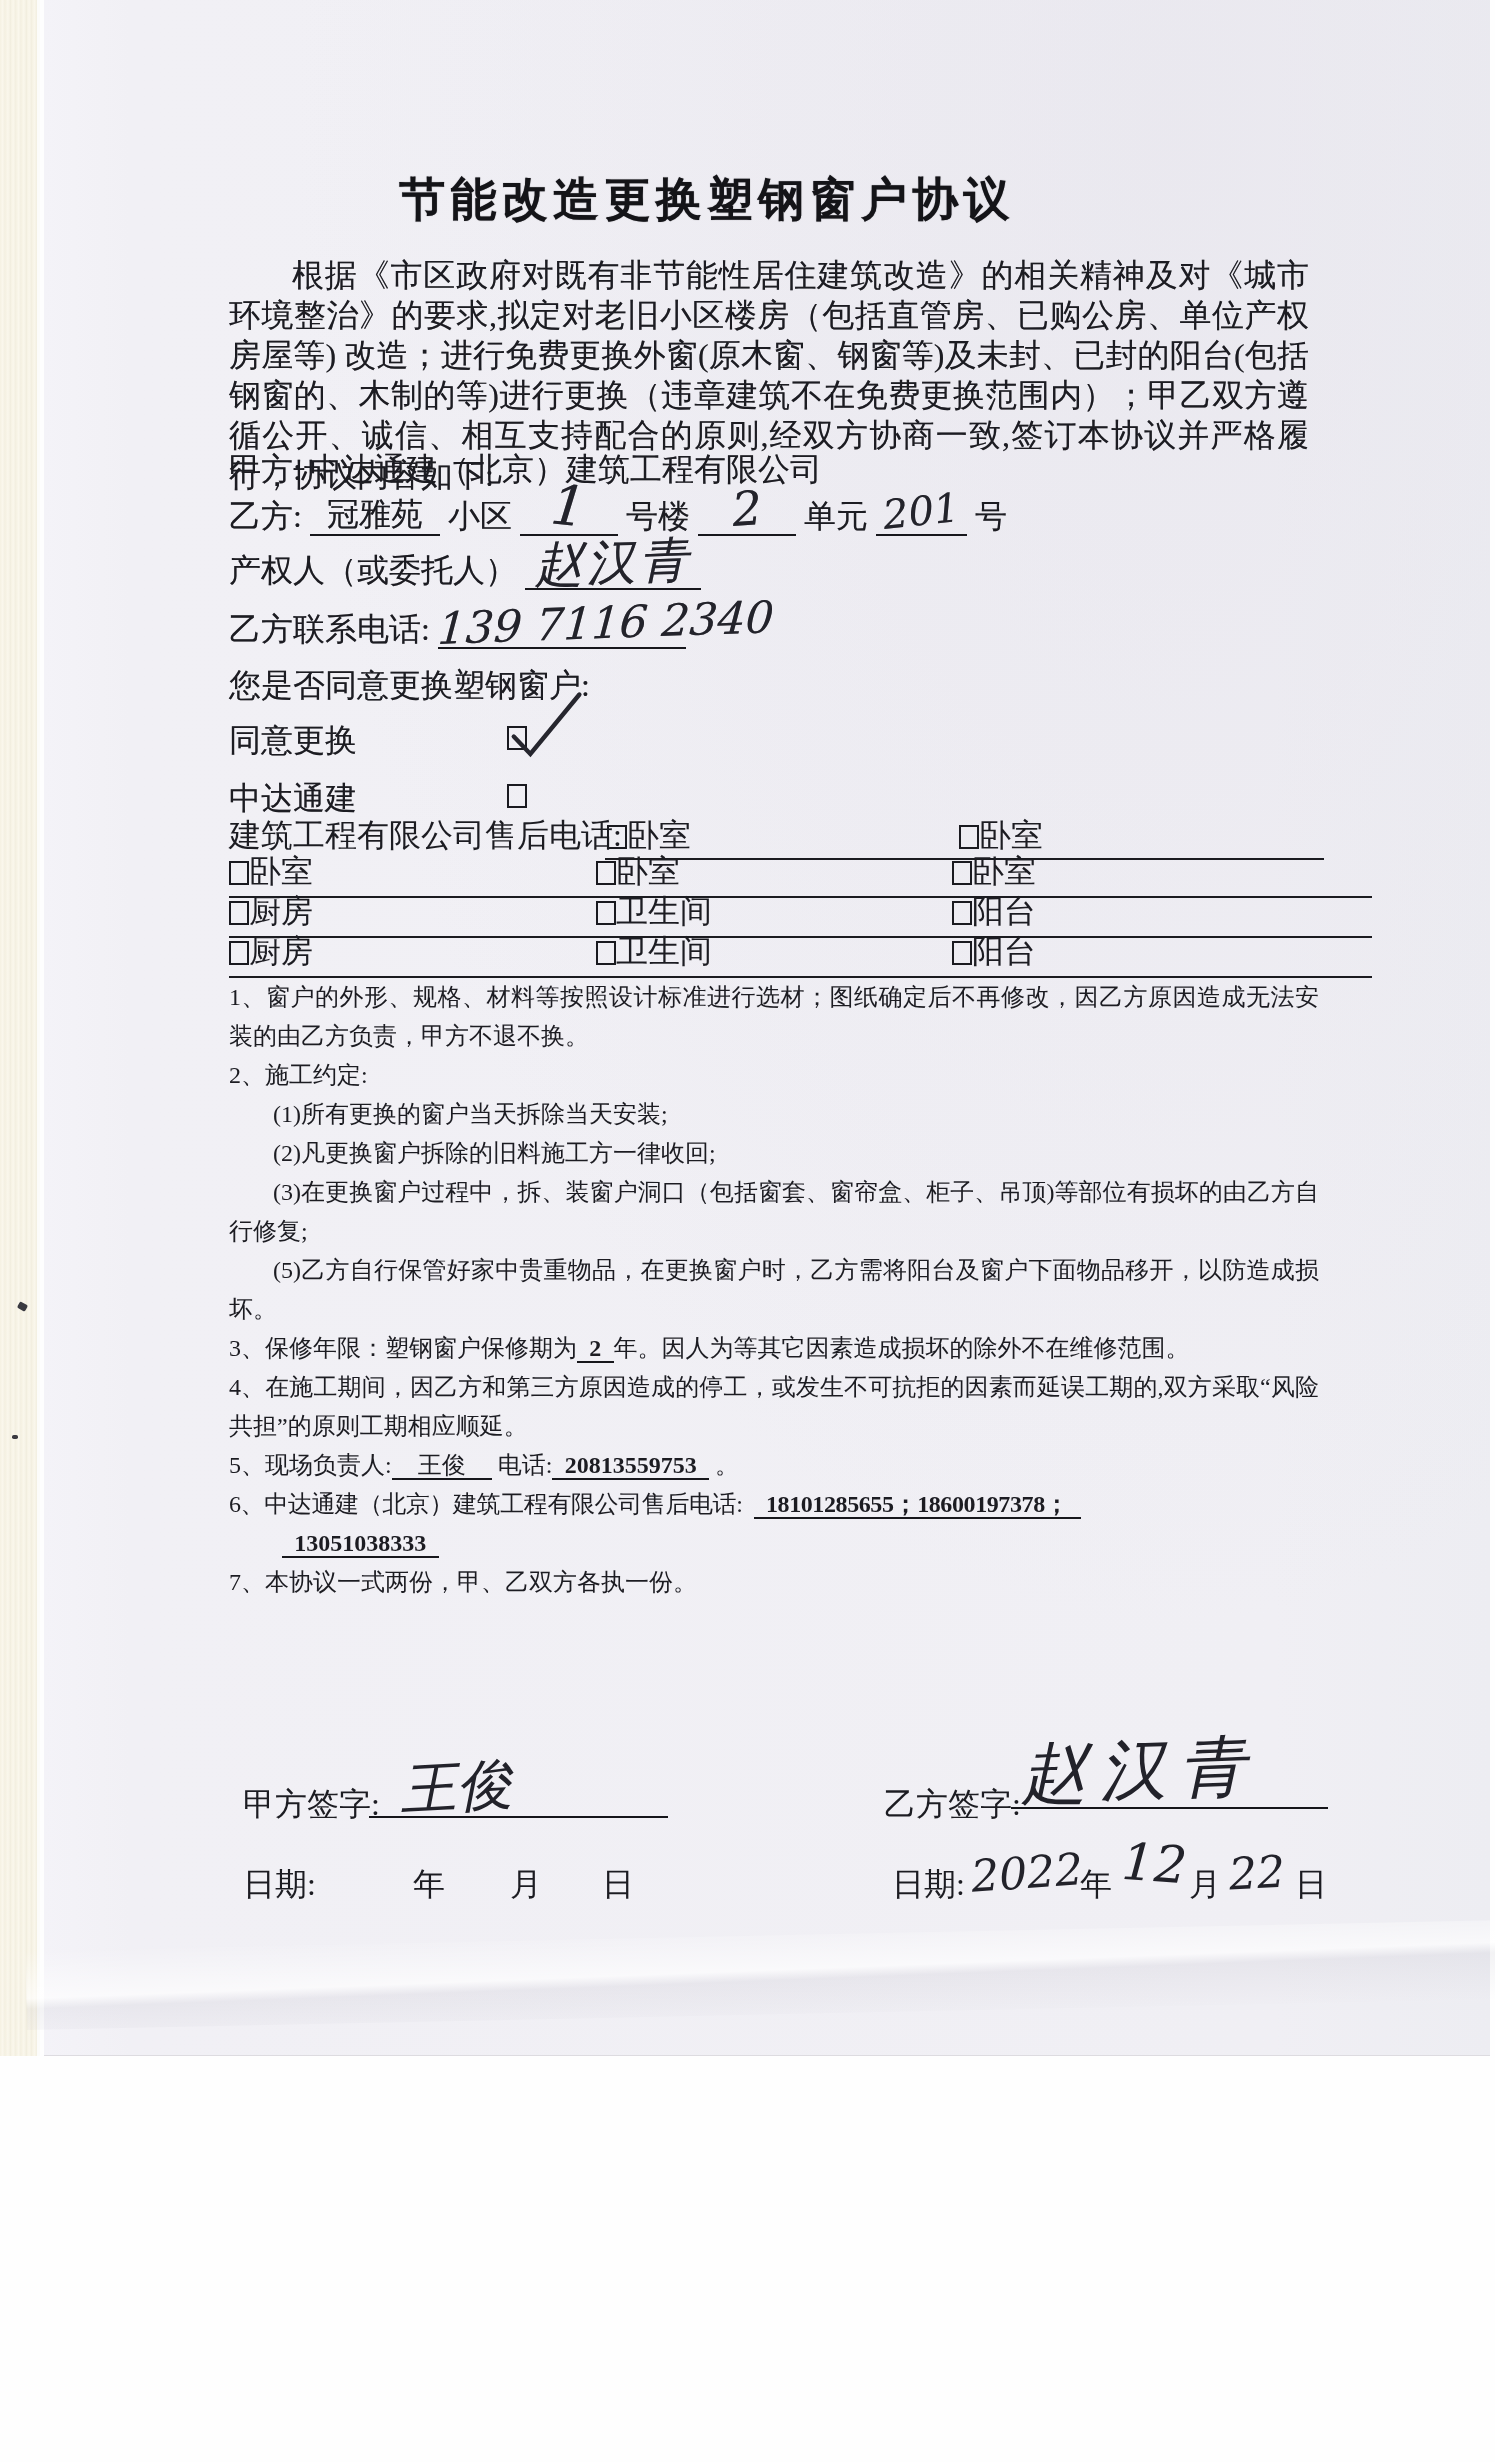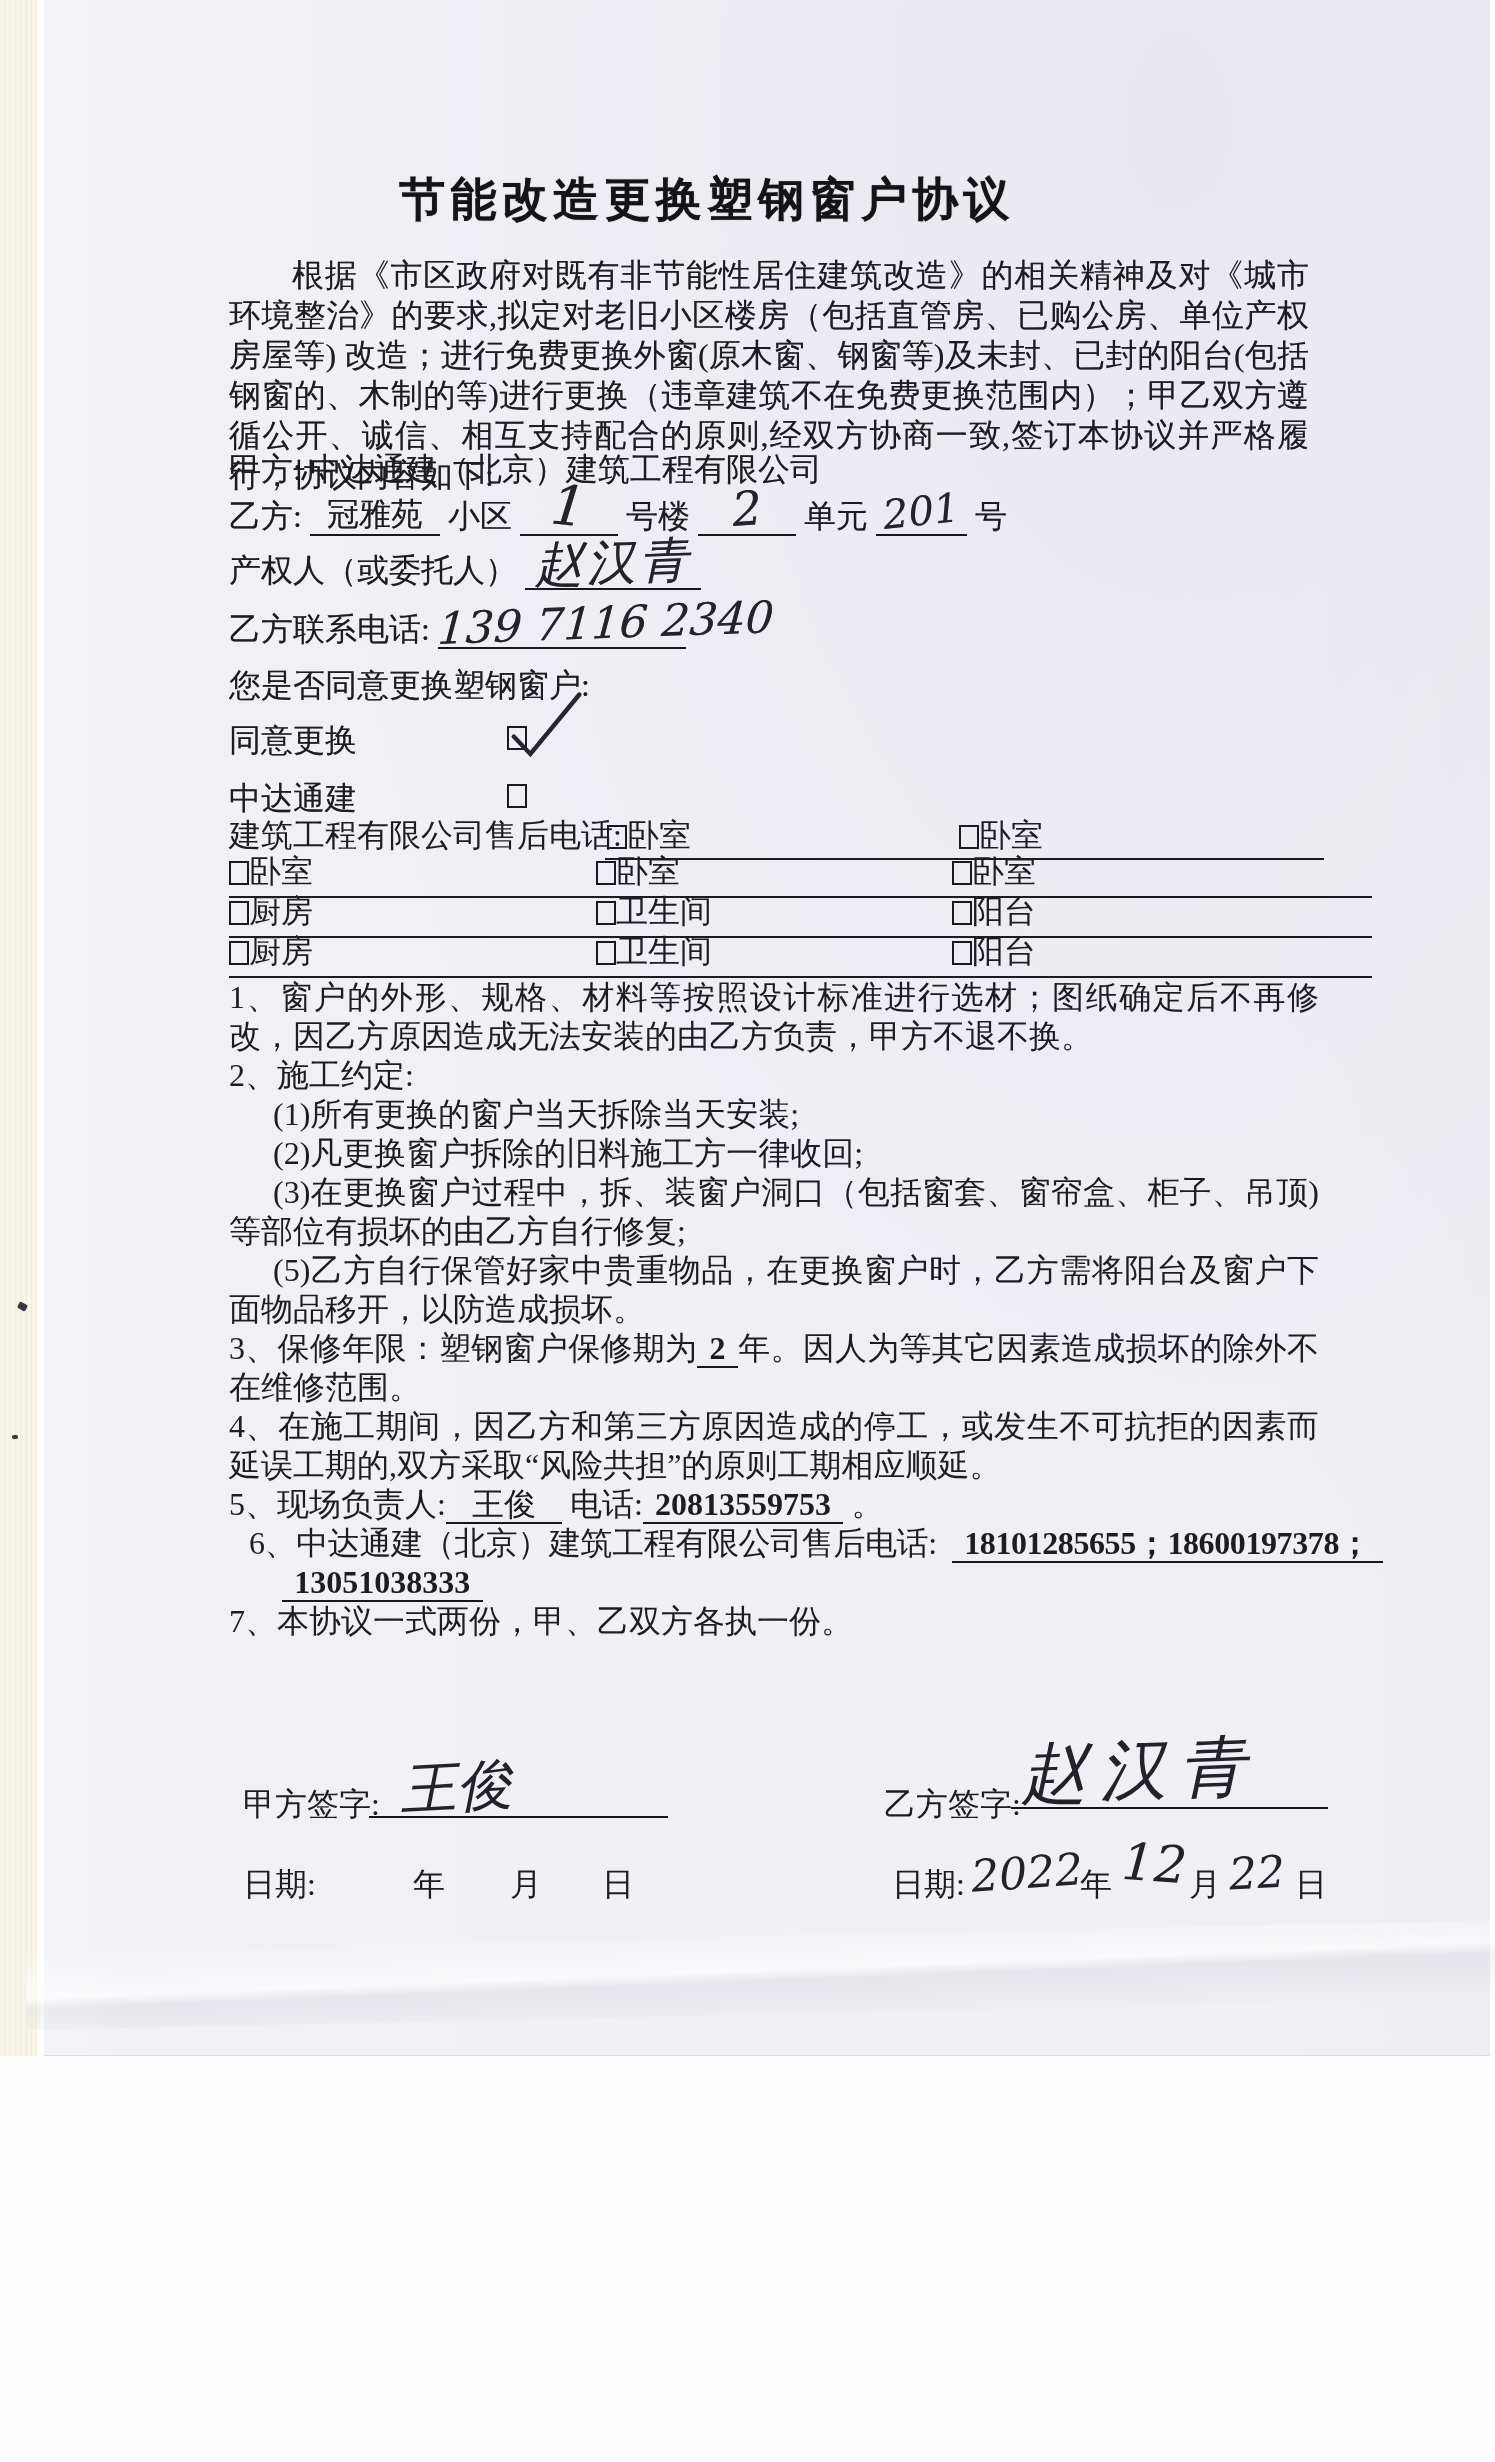--- a/index.html
+++ b/index.html
@@ -35,21 +35,21 @@
   .intro { top:255px; text-indent:63px; text-align:justify; line-height:40px; }
 
   .blank { display:inline-block; border-bottom:2.6px solid #17171c; text-align:center; vertical-align:bottom; }
   .hand { font-style:italic; color:#23232b; font-family:"DejaVu Serif",serif; }
 
   .cb { display:inline-block; width:20px; height:24px; border:2.6px solid #1a1a20; vertical-align:-2.6px; }
 
   .row { position:absolute; left:229px; width:1143px; height:39px; border-bottom:2.6px solid #1b1b20; font-size:32px; }
   .row .cell { position:absolute; bottom:1.8px; white-space:nowrap; }
 
-  .terms { position:absolute; left:229px; top:978px; width:1090px; font-size:32px; line-height:39px; text-align:justify;font-family:Liberation Serif, serif; }
+  .terms { position:absolute; left:229px; top:978px; width:1090px; font-size:24px; line-height:39px; text-align:justify;font-family:Liberation Serif, serif; }
   .terms p { margin:0; }
   .sub { text-indent:44px; }
   .uval { font-weight:700; border-bottom:2.6px solid #17171c; padding:0 12.3px; }
   .uname { border-bottom:2.6px solid #17171c; padding:0 26px; }
   .nowrap { white-space:nowrap; text-align:left; }
 
   .sig-label { position:absolute; font-size:32px; }
   .sig-line { position:absolute; border-bottom:2.6px solid #15151a; }
   .hand-big { position:absolute; font-style:italic; color:#22222a; font-family:"DejaVu Serif",serif; }
 
@@ -139,21 +139,21 @@
     <div class="terms" data-interactable="false">
       <p data-interactable="false">1、窗户的外形、规格、材料等按照设计标准进行选材；图纸确定后不再修改，因乙方原因造成无法安装的由乙方负责，甲方不退不换。</p>
       <p data-interactable="false">2、施工约定:</p>
       <p class="sub" data-interactable="false">(1)所有更换的窗户当天拆除当天安装;</p>
       <p class="sub" data-interactable="false">(2)凡更换窗户拆除的旧料施工方一律收回;</p>
       <p class="sub" data-interactable="false">(3)在更换窗户过程中，拆、装窗户洞口（包括窗套、窗帘盒、柜子、吊顶)等部位有损坏的由乙方自行修复;</p>
       <p class="sub" data-interactable="false">(5)乙方自行保管好家中贵重物品，在更换窗户时，乙方需将阳台及窗户下面物品移开，以防造成损坏。</p>
       <p data-interactable="false"><span data-interactable="false">3、保修年限：塑钢窗户保修期为</span><span class="uval" data-interactable="false">2</span><span data-interactable="false">年。因人为等其它因素造成损坏的除外不在维修范围。</span></p>
       <p data-interactable="false">4、在施工期间，因乙方和第三方原因造成的停工，或发生不可抗拒的因素而延误工期的,双方采取“风险共担”的原则工期相应顺延。</p>
       <p class="nowrap" data-interactable="false"><span data-interactable="false">5、现场负责人:</span><span class="uname" data-interactable="false">王俊</span> <span data-interactable="false">电话:</span><span class="uval" data-interactable="false">20813559753</span> <span data-interactable="false">。</span></p>
-      <p class="nowrap" style="letter-spacing:-0.4px;margin-left:20px;" data-interactable="false"><span data-interactable="false">6、中达通建（北京）建筑工程有限公司售后电话:</span>&nbsp;&nbsp;<span class="uval" data-interactable="false">18101285655；18600197378；</span></p>
+      <p class="nowrap" style="letter-spacing:-0.4px;" data-interactable="false"><span data-interactable="false">6、中达通建（北京）建筑工程有限公司售后电话:</span>&nbsp;&nbsp;<span class="uval" data-interactable="false">18101285655；18600197378；</span></p>
       <p class="nowrap" style="text-indent:53px;" data-interactable="false"><span class="uval" data-interactable="false">13051038333</span></p>
       <p data-interactable="false">7、本协议一式两份，甲、乙双方各执一份。</p>
     </div>
 
     <span class="sig-label" style="left:243px; top:1783px;" data-interactable="false">甲方签字:</span>
     <span class="sig-line" style="left:369px; top:1783px; width:299px; height:35px;" data-interactable="false"></span>
     <span class="hand-big" style="left:400px; top:1750px; font-size:56px; transform:rotate(-3deg);" data-interactable="false">王俊</span>
 
     <span class="sig-label" style="left:884px; top:1783px;" data-interactable="false">乙方签字:</span>
     <span class="sig-line" style="left:1011px; top:1776px; width:317px; height:33px;" data-interactable="false"></span>

